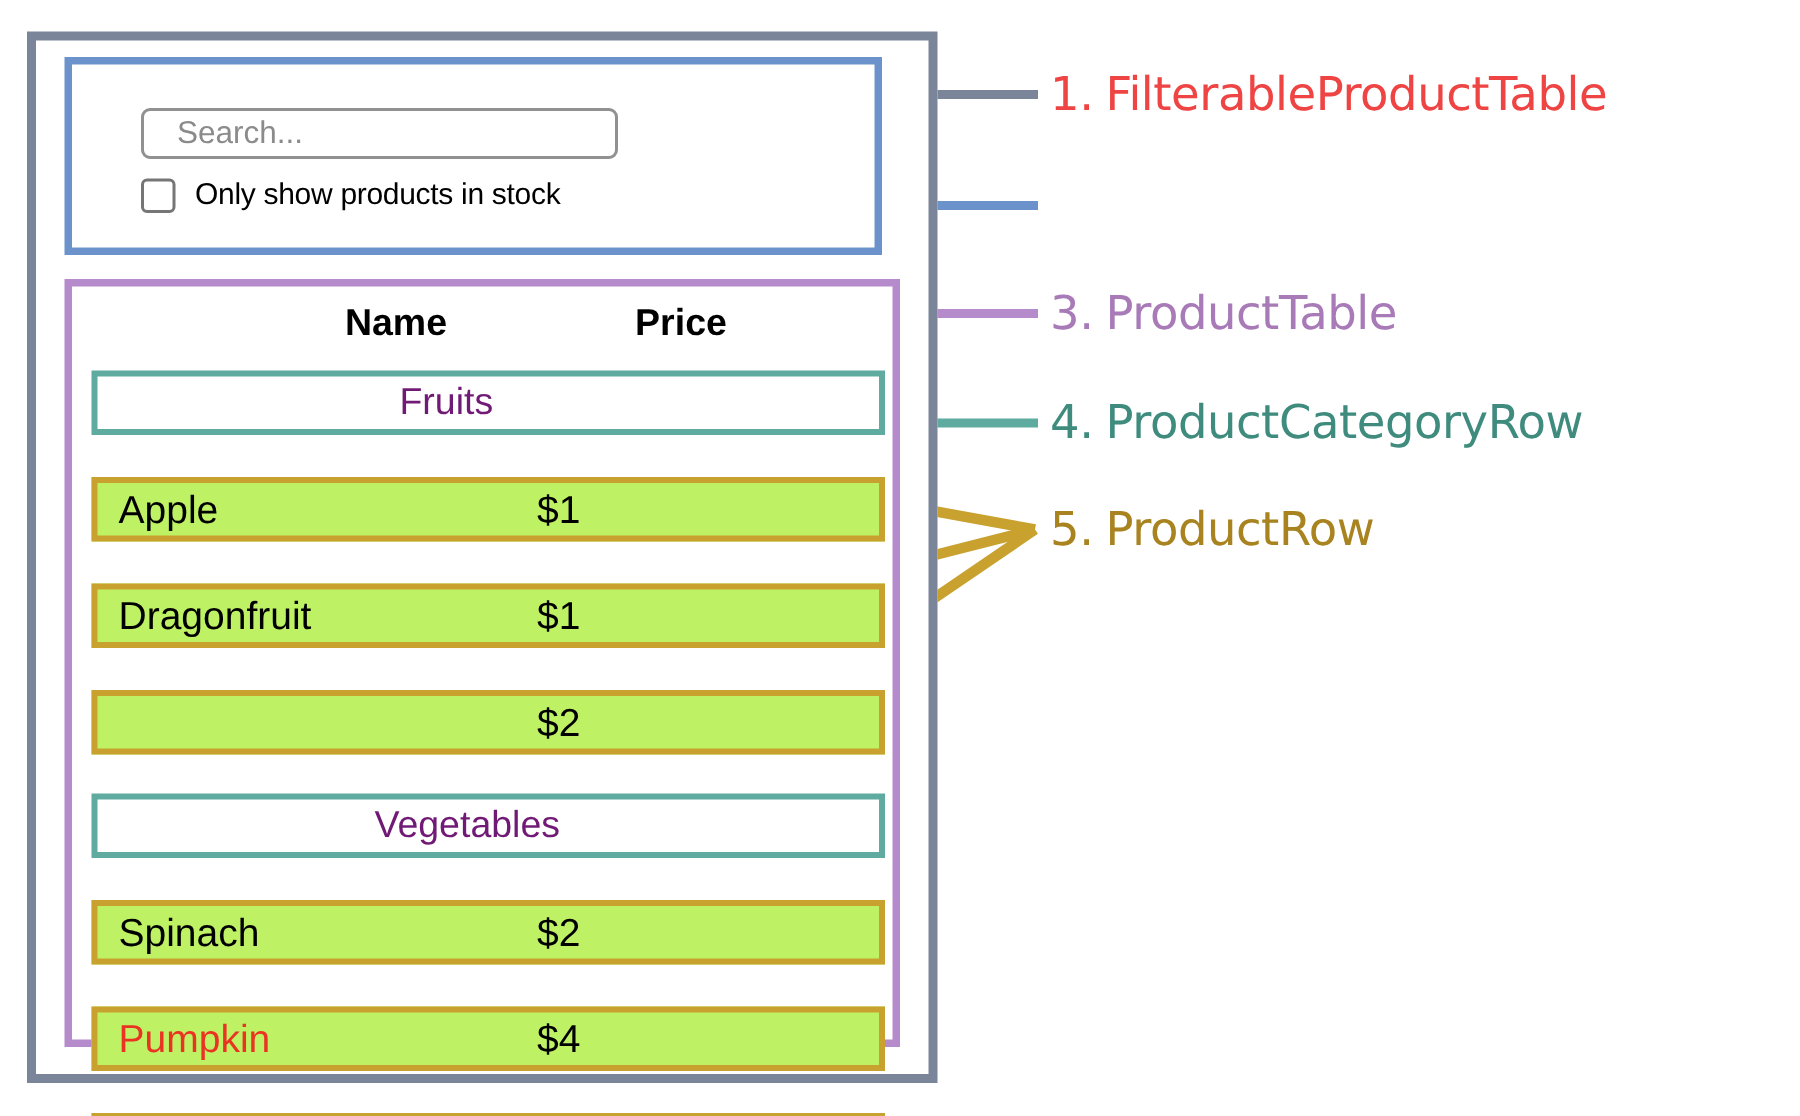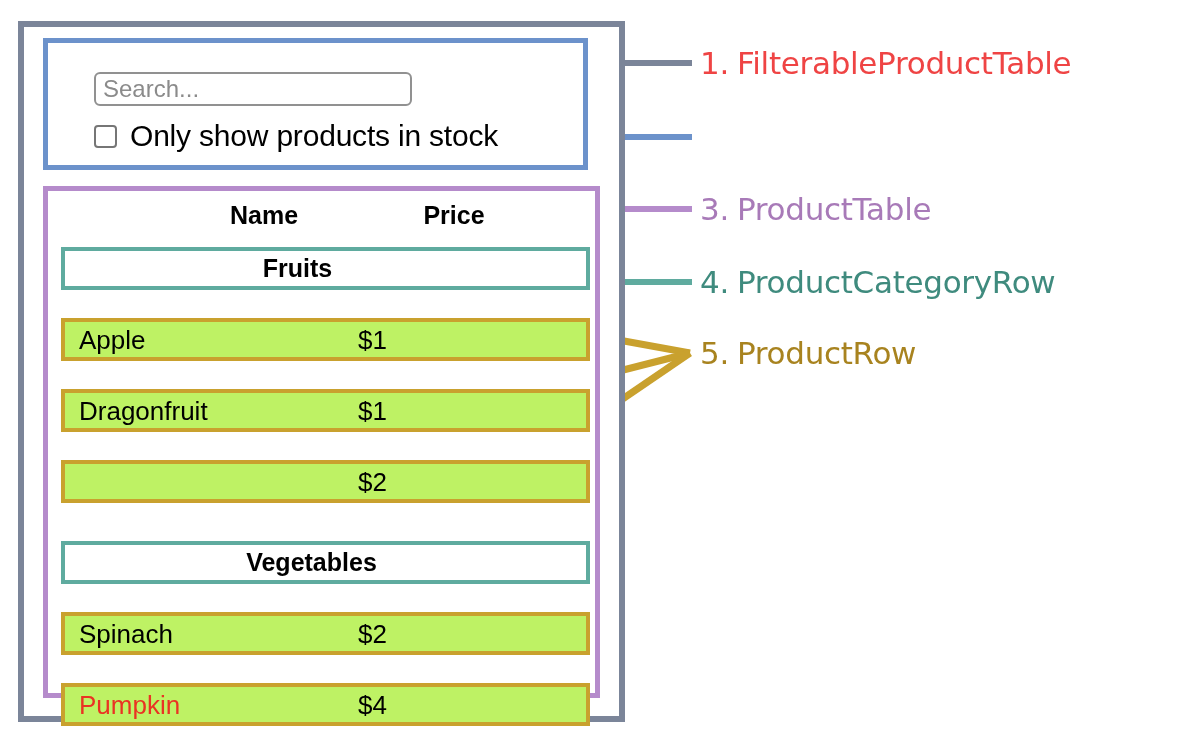--- a/index.html
+++ b/index.html
@@ -29,41 +29,41 @@
     background: #ffffff;
   }
   .search-input {
     position: absolute;
     left: 46px; top: 29px;
     width: 318px; height: 34px;
     border: 2px solid #919191;
     border-radius: 6px;
     background: #ffffff;
     font-family: "Liberation Sans", sans-serif;
-    font-size: 24px;
+    font-size: 21px;
     color: #3b3b3b;
-    padding: 0 7px;
+    padding: 0 22px;
     line-height: 30px;
   }
   .search-input::placeholder { color: #8b8b8b; opacity: 1; }
 
   .stock-row {
     position: absolute;
     left: 46px; top: 76px;
     display: flex; align-items: center; gap: 13px;
   }
   .cb {
     width: 23px; height: 23px;
     border: 2px solid #767676;
     border-radius: 4px;
     background: #fff;
     flex: 0 0 auto;
   }
   .stock-label {
-    font-size: 30px;
+    font-size: 20px;
     color: #000;
     letter-spacing: -0.2px;
     white-space: nowrap;
   }
 
   
   .frame-table {
     position: absolute;
     left: 43px; top: 186px;
     width: 557px; height: 512px;
@@ -95,24 +95,24 @@
   }
 
   .cat-row {
     height: 43px;
     border: 4px solid #5fab9f;
     background: #fff;
     display: flex; align-items: center; justify-content: center;
     margin-bottom: 5px;
   }
   .cat-row .cat-label {
-    font-size: 25px; font-weight: bold; color: #000000;
+    font-size: 25px; font-weight: normal; color: #701a75;
     transform: translateX(-28px);
   }
-  .cat-row.second { margin-top: 38px; padding-left: 28px; }
+  .cat-row.second { margin-top: 26px; padding-left: 28px; }
 
   .prod-row {
     height: 43px;
     border: 4px solid #c9a12e;
     background: #bef264;
     position: relative;
     margin-bottom: 5px;
     margin-top: 28px;
   }
   .prod-row .p-name {

